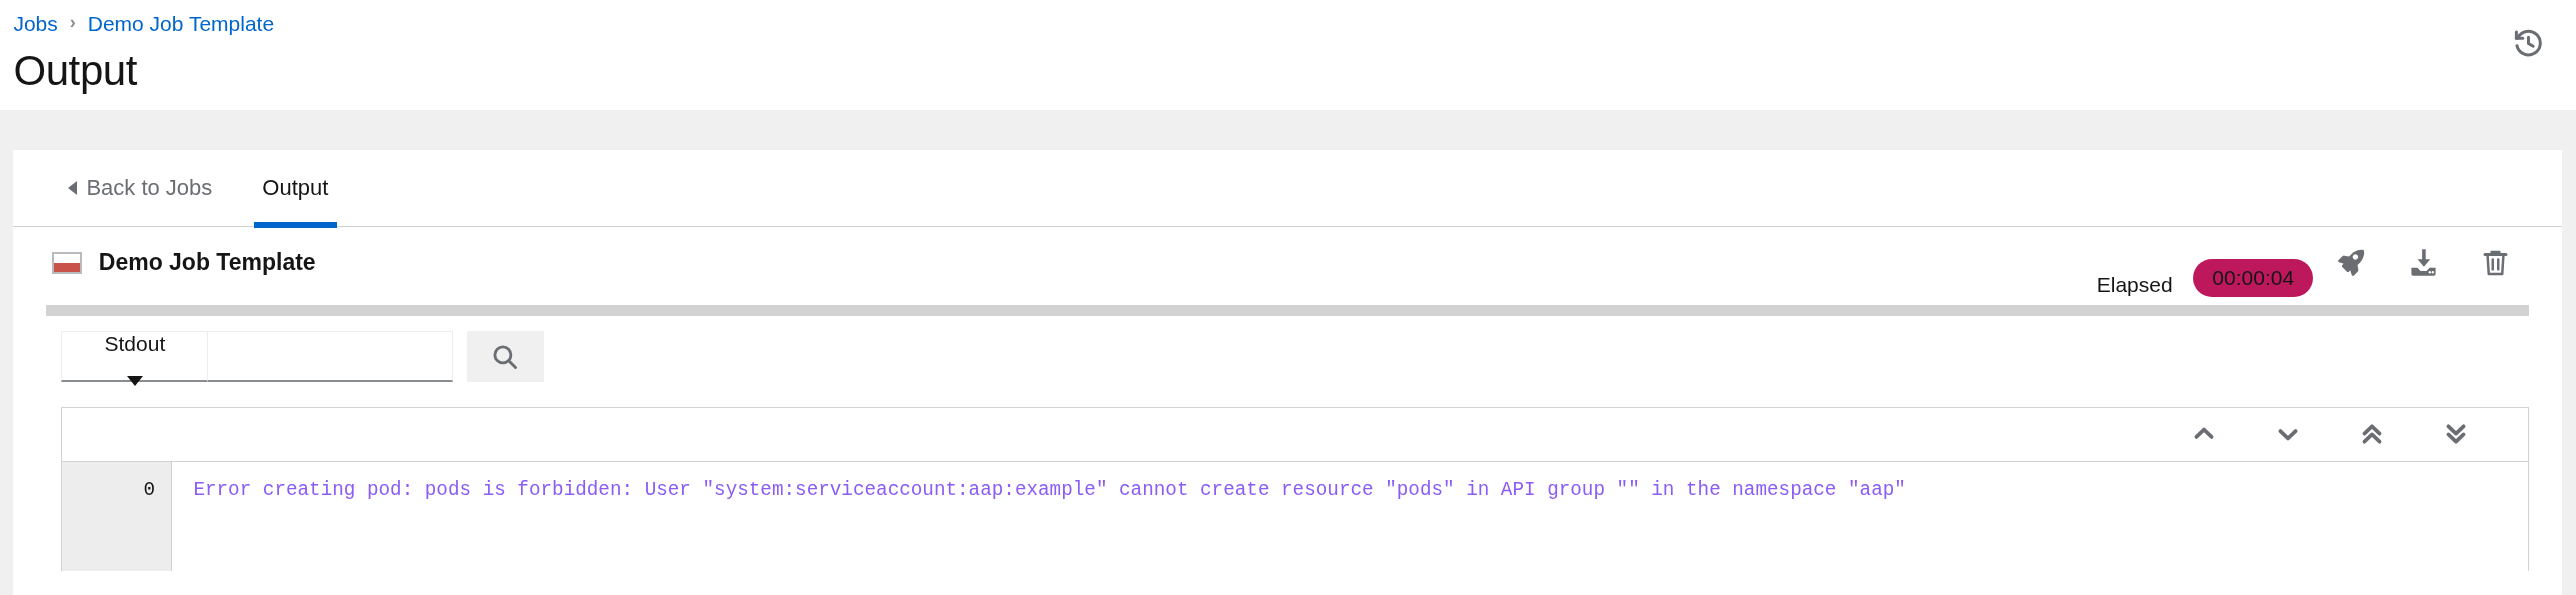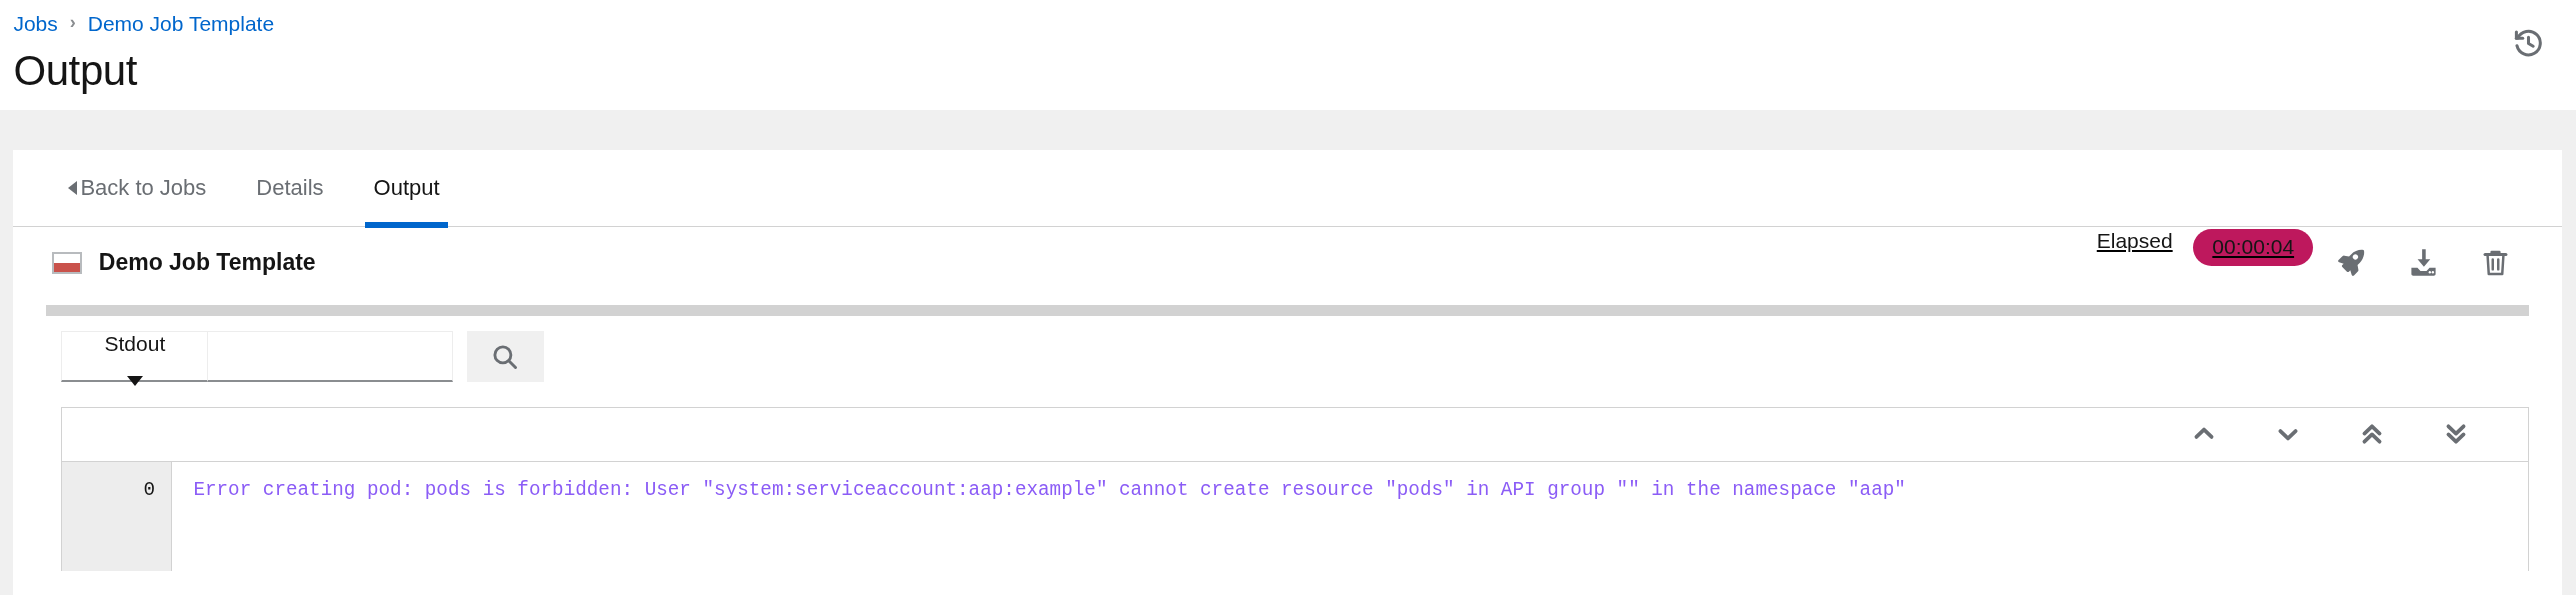--- a/index.html
+++ b/index.html
@@ -95,21 +95,21 @@
     display: flex;
     align-items: flex-end;
     height: 77px;
     padding-left: 30px;
     border-bottom: 1.5px solid #d2d2d2;
   }
   .tab {
     position: relative;
     display: flex;
     align-items: center;
-    gap: 3px;
+    gap: 9px;
     height: 77px;
     padding: 0 25px;
     font-size: 22px;
     color: #6a6e73;
     cursor: pointer;
     white-space: nowrap;
   }
   .tab.active {
     color: #151515;
   }
@@ -159,23 +159,22 @@
   }
   .job-name {
     font-size: 23px;
     font-weight: 700;
     color: #151515;
     white-space: nowrap;
   }
   .job-right {
     margin-left: auto;
     display: flex;
-    align-items: flex-start;
+    align-items: flex-end;
     gap: 4px;
-    text-decoration: underline;
   }
   .elapsed-label {
     font-size: 21px;
     color: #151515;
     margin-right: 16.4px;
     white-space: nowrap;
   }
   .elapsed-badge {
     background: #be185d;
     border-radius: 743px;
@@ -348,23 +347,20 @@
 
   <div class="backdrop"></div>
 
   <div class="card">
 
     <div class="tabs">
       <div class="tab">
         <span class="caret-left"></span>
         <span>Back to Jobs</span>
       </div>
-      <div class="tab">
-        <span>Details</span>
-      </div>
       <div class="tab active">
         <span>Output</span>
       </div>
     </div>
 
     <div class="job-row">
       <div class="job-left">
         <span class="status-icon"></span>
         <span class="job-name">Demo Job Template</span>
       </div>

